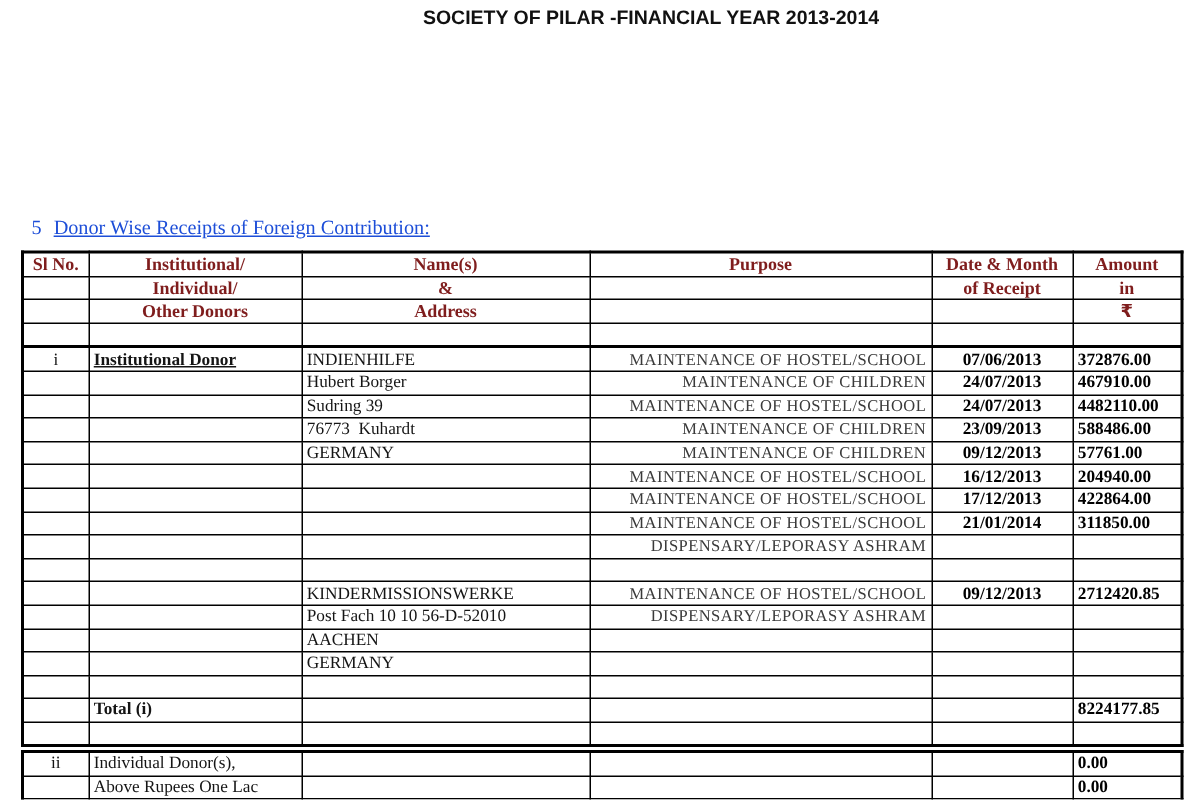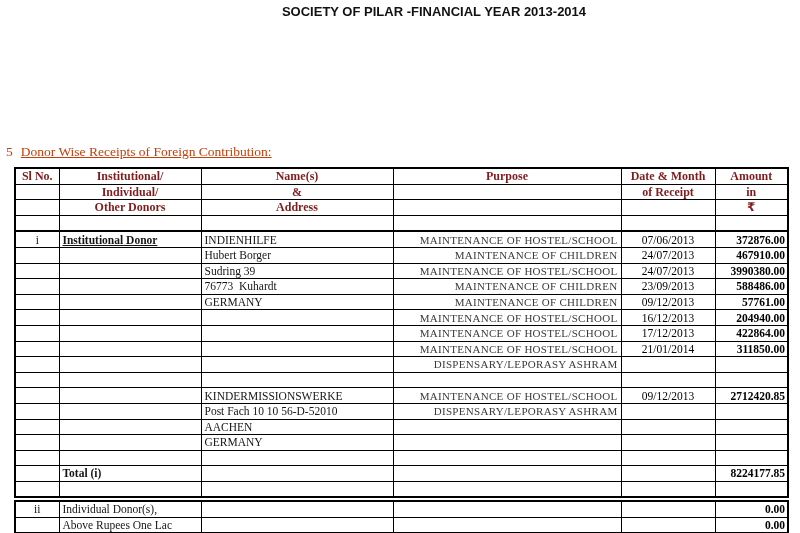--- a/index.html
+++ b/index.html
@@ -8,21 +8,21 @@
     background:#ffffff;color:#000;
     font-family:"Liberation Serif", serif;
   }
   .page-title{
     position:absolute;top:4px;left:0;width:100%;text-align:center;
     font-family:"Liberation Sans", sans-serif;font-weight:bold;font-size:13px;
     color:#111;
     padding-left:34px;
   }
   .section-line{
-    position:absolute;top:144px;left:6px;font-size:13.5px;color:#c2410c;
+    position:absolute;top:144px;left:21px;font-size:13.5px;color:#1d4ed8;
   }
   .section-line .num{display:inline-block;margin-right:8px;}
   .section-line .head{text-decoration:underline;}
 
   table.grid{
     position:absolute;left:14px;border-collapse:collapse;table-layout:fixed;
     border:2px solid #000;background:#fff;
   }
   #t1{top:167px;}
   #t2{top:500px;}
@@ -31,22 +31,22 @@
     height:14.6px;line-height:14.2px;
     padding:0 3px;font-size:11.5px;color:#151515;
     overflow:hidden;white-space:pre;
   }
   .grid td.hd{font-weight:bold;text-align:center;font-size:12px;color:#7f1d1d;}
   .grid tr.hsep td{border-bottom-width:2px;}
   .c{text-align:center;}
   .b{font-weight:bold;}
   .u{text-decoration:underline;}
   td.purpose{color:#3a3a3a;letter-spacing:0.3px;font-size:11px;text-align:right;}
-  td.date{text-align:center;font-weight:normal;color:#000;}
-  td.amt{text-align:right;font-weight:bold;color:#000;padding-right:2px;}
+  td.date{text-align:center;font-weight:bold;color:#000;}
+  td.amt{text-align:left;font-weight:bold;color:#000;padding-right:2px;}
   .rupee{font-family:"DejaVu Sans", sans-serif;font-weight:bold;}
 </style>
 </head>
 <body>
 
 <div class="page-title">SOCIETY OF PILAR -FINANCIAL YEAR 2013-2014</div>
 
 <div class="section-line">
   <span class="num">5</span><span class="head">Donor Wise Receipts of Foreign Contribution:</span>
 </div>
@@ -109,21 +109,21 @@
       <td class="purpose">MAINTENANCE OF CHILDREN</td>
       <td class="date">24/07/2013</td>
       <td class="amt">467910.00</td>
     </tr>
     <tr>
       <td class="c"></td>
       <td></td>
       <td>Sudring 39</td>
       <td class="purpose">MAINTENANCE OF HOSTEL/SCHOOL</td>
       <td class="date">24/07/2013</td>
-      <td class="amt">3990380.00</td>
+      <td class="amt">4482110.00</td>
     </tr>
     <tr>
       <td class="c"></td>
       <td></td>
       <td>76773  Kuhardt</td>
       <td class="purpose">MAINTENANCE OF CHILDREN</td>
       <td class="date">23/09/2013</td>
       <td class="amt">588486.00</td>
     </tr>
     <tr>

